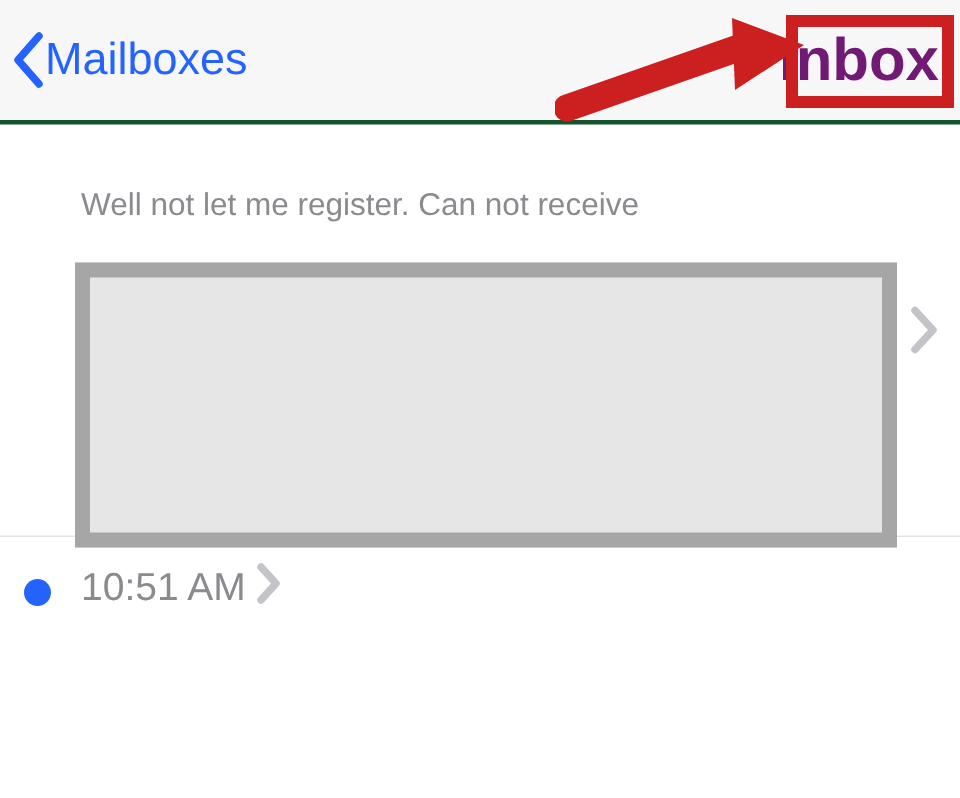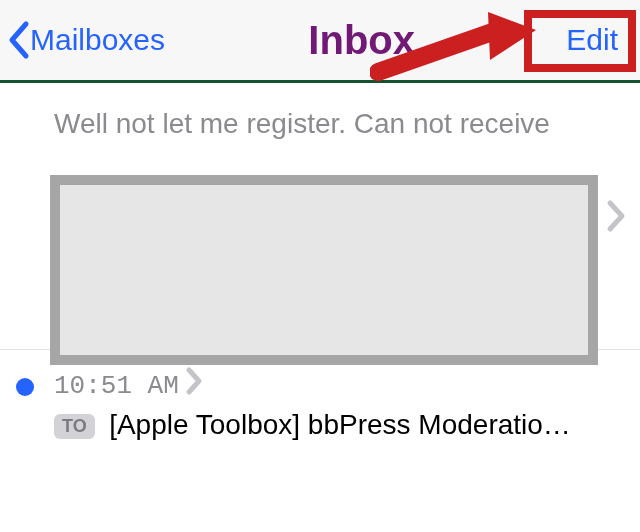--- a/index.html
+++ b/index.html
@@ -7,21 +7,21 @@
   .navbar{height:80px;display:flex;align-items:center;justify-content:space-between;background:#f7f7f8;border-bottom:3px solid #14532d;padding:0 14px 0 6px;}
   .nav-left{display:flex;align-items:center;color:#2563ff;font-size:30px;font-weight:400;}
   .nav-left svg{display:block;}
   .nav-back-label{margin-left:-2px;}
   .nav-title{font-size:40px;font-weight:700;color:#701a75;}
   .nav-edit{color:#2563ff;font-size:30px;font-weight:400;padding:2px 8px;}
   .list{position:relative;}
   .row{position:relative;padding:14px 56px 14px 54px;border-bottom:1px solid #e3e3e6;}
   .row .line1{display:flex;align-items:center;justify-content:space-between;}
   .subject{font-size:30px;color:#000;font-weight:400;line-height:1.25;}
-  .preview{font-size:28px;color:#8a8a8f;line-height:1.35;margin-top:0;max-width:560px;}
+  .preview{font-size:21px;color:#8a8a8f;line-height:1.35;margin-top:18px;max-width:560px;}
   .preview.truncated{margin-top:10px;font-size:28px;}
   .chevron{position:absolute;right:12px;top:50%;transform:translateY(-50%);}
   .chevron svg{display:block;}
   .unread-dot{position:absolute;left:16px;top:28px;width:18px;height:18px;border-radius:50%;background:#2563ff;}
   .sender{font-size:30px;font-weight:700;color:#000;}
   .time{font-size:26px;color:#8a8a8f;margin-right:6px;}
   .to-badge{display:inline-block;background:#d3d3d7;color:#7a7a80;font-size:18px;font-weight:700;border-radius:6px;padding:2px 8px;margin-right:10px;vertical-align:2px;}
   
   .redaction{position:absolute;left:50px;top:175px;width:548px;height:190px;background:#e6e6e6;border:10px solid #a6a6a6;box-sizing:border-box;}
   .edit-callout{position:absolute;right:4px;top:10px;width:112px;height:62px;border:8px solid #cc1f1f;box-sizing:border-box;}
@@ -35,50 +35,45 @@
   <div class="navbar">
     <div class="nav-left">
       <span>
         <svg width="26" height="40" viewBox="0 0 26 40">
             <polyline points="20,4 6,20 20,36" fill="none" stroke="#2563ff" stroke-width="5" stroke-linecap="round" stroke-linejoin="round"></polyline>
           </svg>
       </span>
       <span class="nav-back-label">Mailboxes</span>
     </div>
     <div class="nav-title">Inbox</div>
-    <div class="nav-edit">Edit</div>
   </div>
 
   <div class="list">
 
     <div class="row" style="padding-top:22px;padding-bottom:16px;">
       <div class="preview">Well not let me register. Can not receive</div>
       <div style="height:190px;"></div>
       <span class="chevron">
         <svg width="22" height="34" viewBox="0 0 22 34">
             <polyline points="4,4 16,17 4,30" fill="none" stroke="#c4c4c8" stroke-width="5" stroke-linecap="round" stroke-linejoin="round"></polyline>
           </svg>
       </span>
     </div>
 
     <div class="row" style="padding-top:16px;padding-bottom:30px;border-bottom:none;">
       <span class="unread-dot"></span>
       <div class="line1">
-        <span style="display:flex;align-items:flex-end;font-family:Liberation Mono, monospace;">
+        <span style="display:flex;align-items:center;">
           <span class="time">10:51 AM</span>
           <span>
             <svg width="20" height="30" viewBox="0 0 20 30">
                 <polyline points="4,4 14,15 4,26" fill="none" stroke="#c4c4c8" stroke-width="5" stroke-linecap="round" stroke-linejoin="round"></polyline>
               </svg>
           </span>
         </span>
-      </div>
-      <div style="margin-top:6px;">
-        <span class="to-badge">TO</span>
-        <span class="subject" style="font-size:28px;">[Apple Toolbox] bbPress Moderatio…</span>
       </div>
     </div>
 
   </div>
 
   <div class="redaction"></div>
   <div class="edit-callout"></div>
   <div class="arrow">
     <svg width="170" height="78" viewBox="0 0 170 78">
       <line x1="8" y1="66" x2="128" y2="24" stroke="#cc1f1f" stroke-width="18" stroke-linecap="round"></line>

